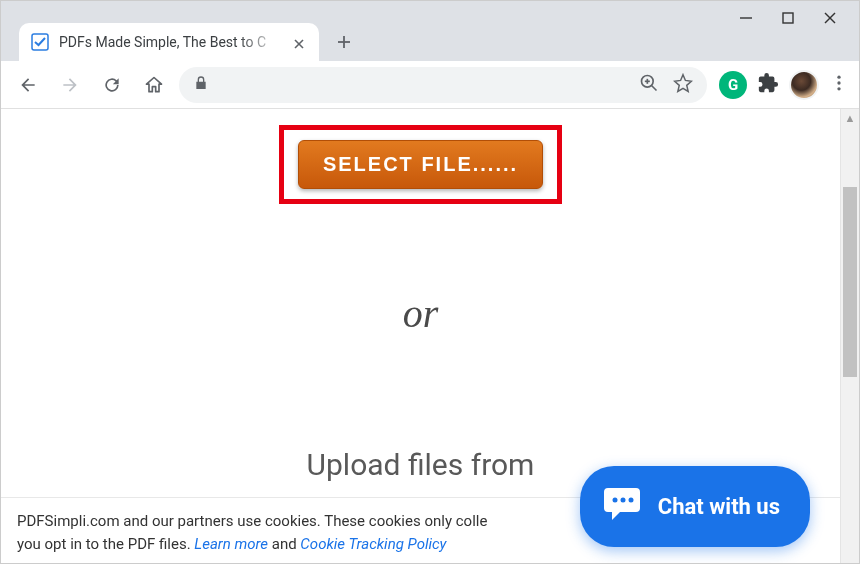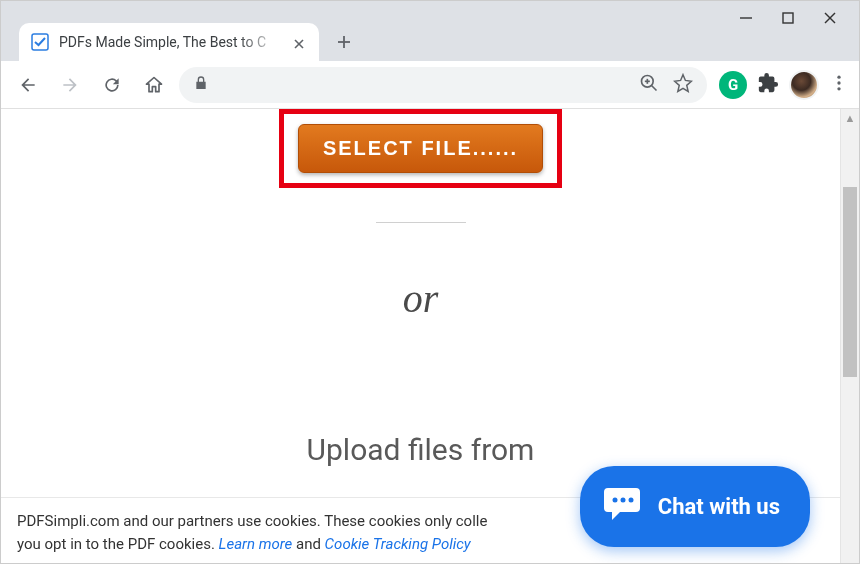--- a/index.html
+++ b/index.html
@@ -156,21 +156,21 @@
   border-radius:0;
 }
 .scrollbar-arrow{
   height:18px;width:100%;
   display:flex;align-items:center;justify-content:center;
   color:#9a9a9a;font-size:11px;
 }
 
 
 .highlight-box{
-  margin-top: 0px;
+  margin-top: 16px;
   border: 5px solid #e60012;
   padding: 10px 14px;
 }
 .select-file-btn{
   background: linear-gradient(#e27a1f, #c7580a);
   color:#fff;
   font-weight:700;
   font-size:20px;
   letter-spacing:2px;
   padding: 12px 24px;
@@ -377,21 +377,21 @@
       </span>
       <span class="svc-icon">
         <svg viewBox="0 0 70 46" width="64" height="42">
           <path d="M20 36 C8 36 4 26 10 20 C12 10 26 6 34 12 C44 4 58 12 56 24 C66 24 66 36 56 36 Z" fill="#0a4ea3"></path>
         </svg>
       </span>
     </div>
 
     <div class="cookie-banner">
       <span>PDFSimpli.com and our partners use cookies. These cookies only colle</span><br>
-      <span>you opt in to the PDF cookies. </span><a href="#">Learn more</a><span> and </span><a href="#">Cookie Tracking Policy</a>
+      <span>you opt in to the PDF files. </span><a href="#">Learn more</a><span> and </span><a href="#">Cookie Tracking Policy</a>
     </div>
 
     <div class="chat-widget">
       <span class="chat-icon-wrap">
         <svg class="chat-bubble-svg" viewBox="0 0 40 36">
           <path d="M6 2h28a4 4 0 0 1 4 4v16a4 4 0 0 1-4 4H18l-8 8v-8H6a4 4 0 0 1-4-4V6a4 4 0 0 1 4-4z" fill="#fff"></path>
           <circle cx="13" cy="14" r="2.5" fill="#1a73e8"></circle>
           <circle cx="21" cy="14" r="2.5" fill="#1a73e8"></circle>
           <circle cx="29" cy="14" r="2.5" fill="#1a73e8"></circle>
         </svg>

